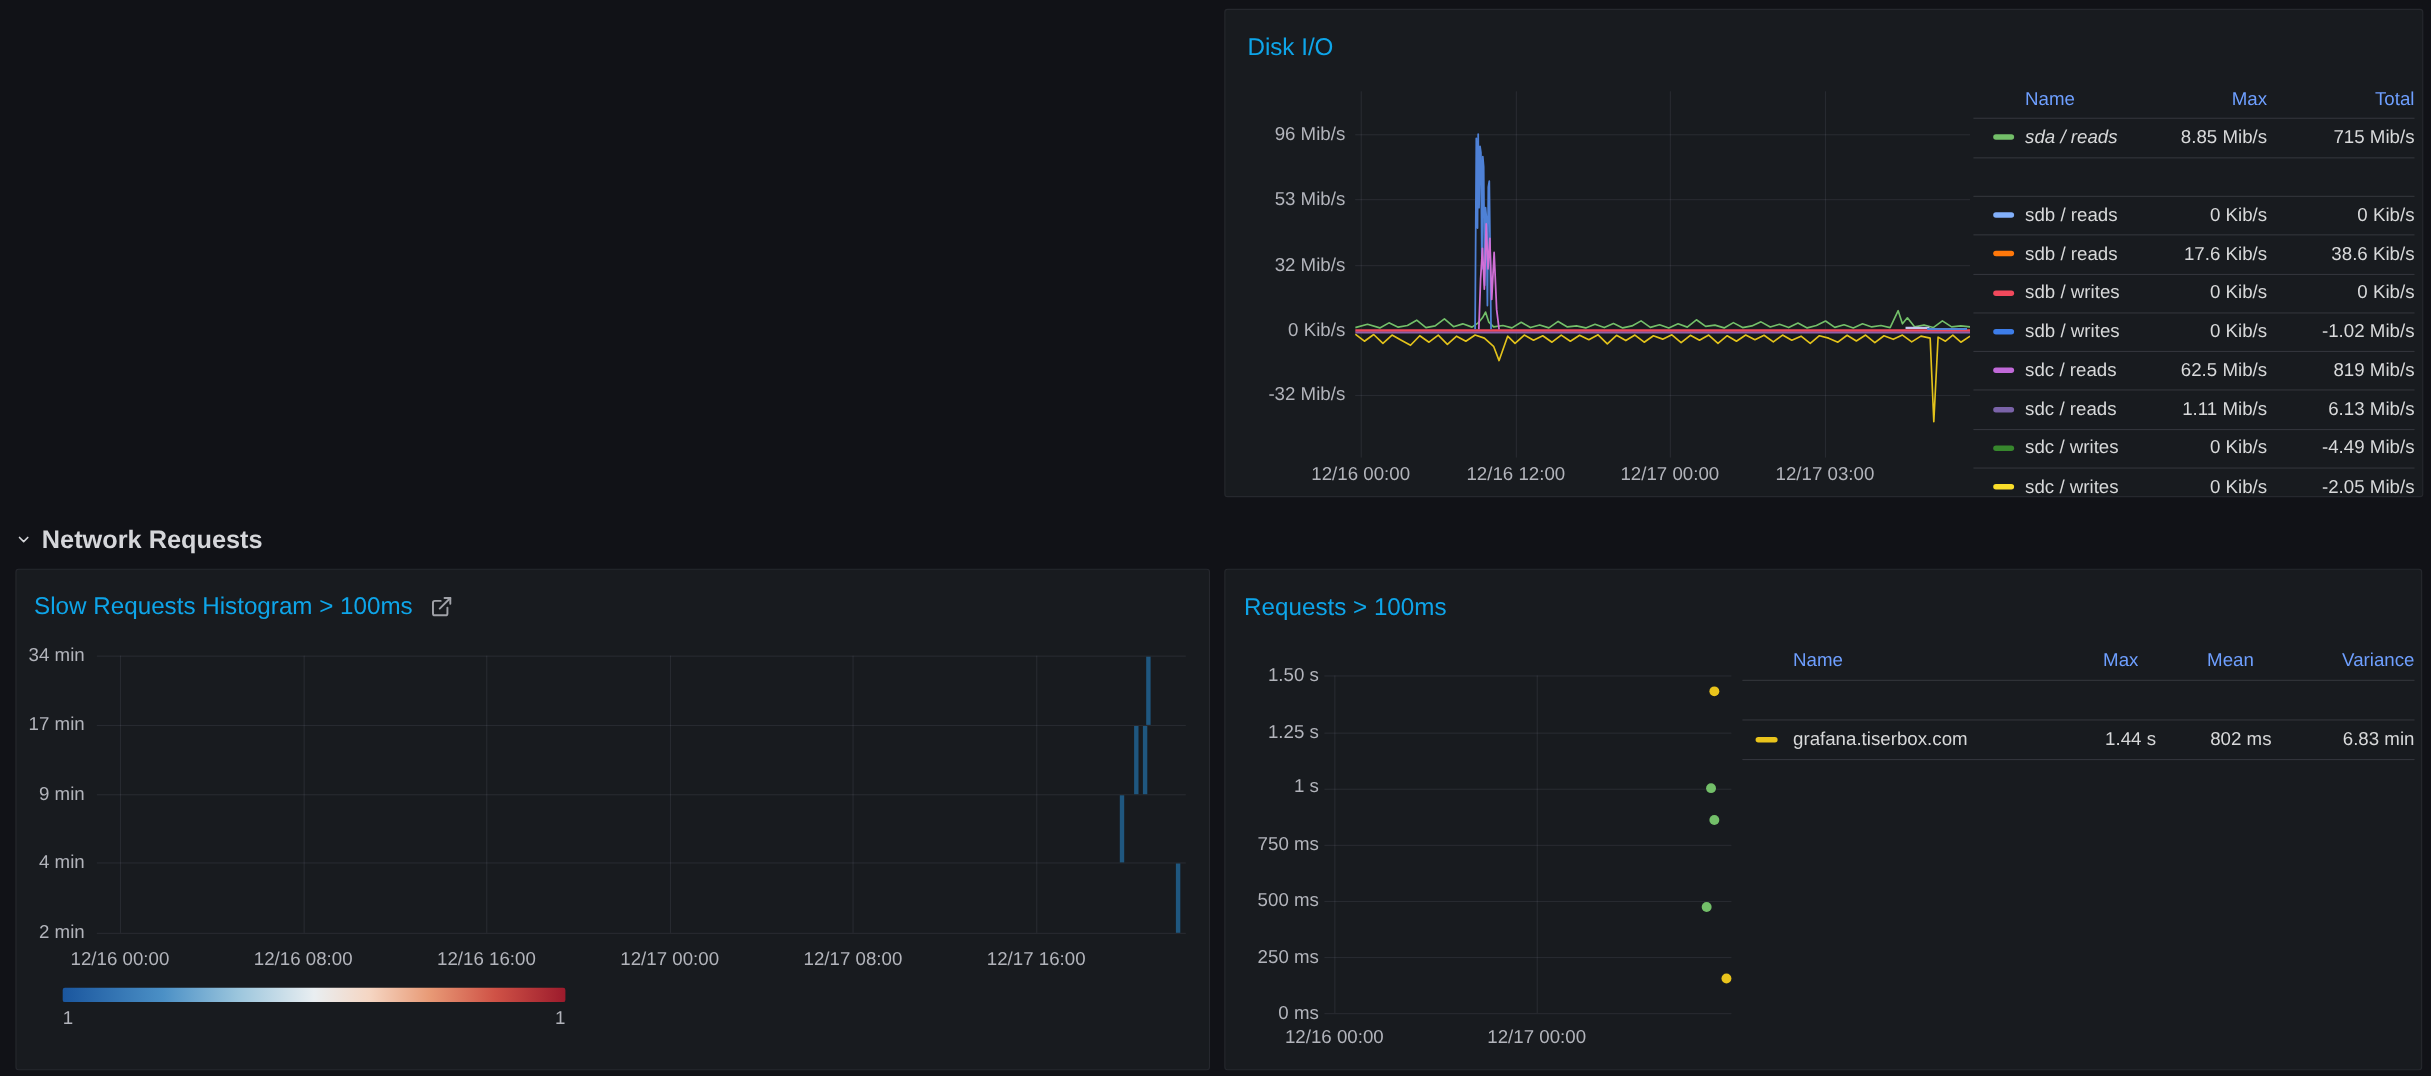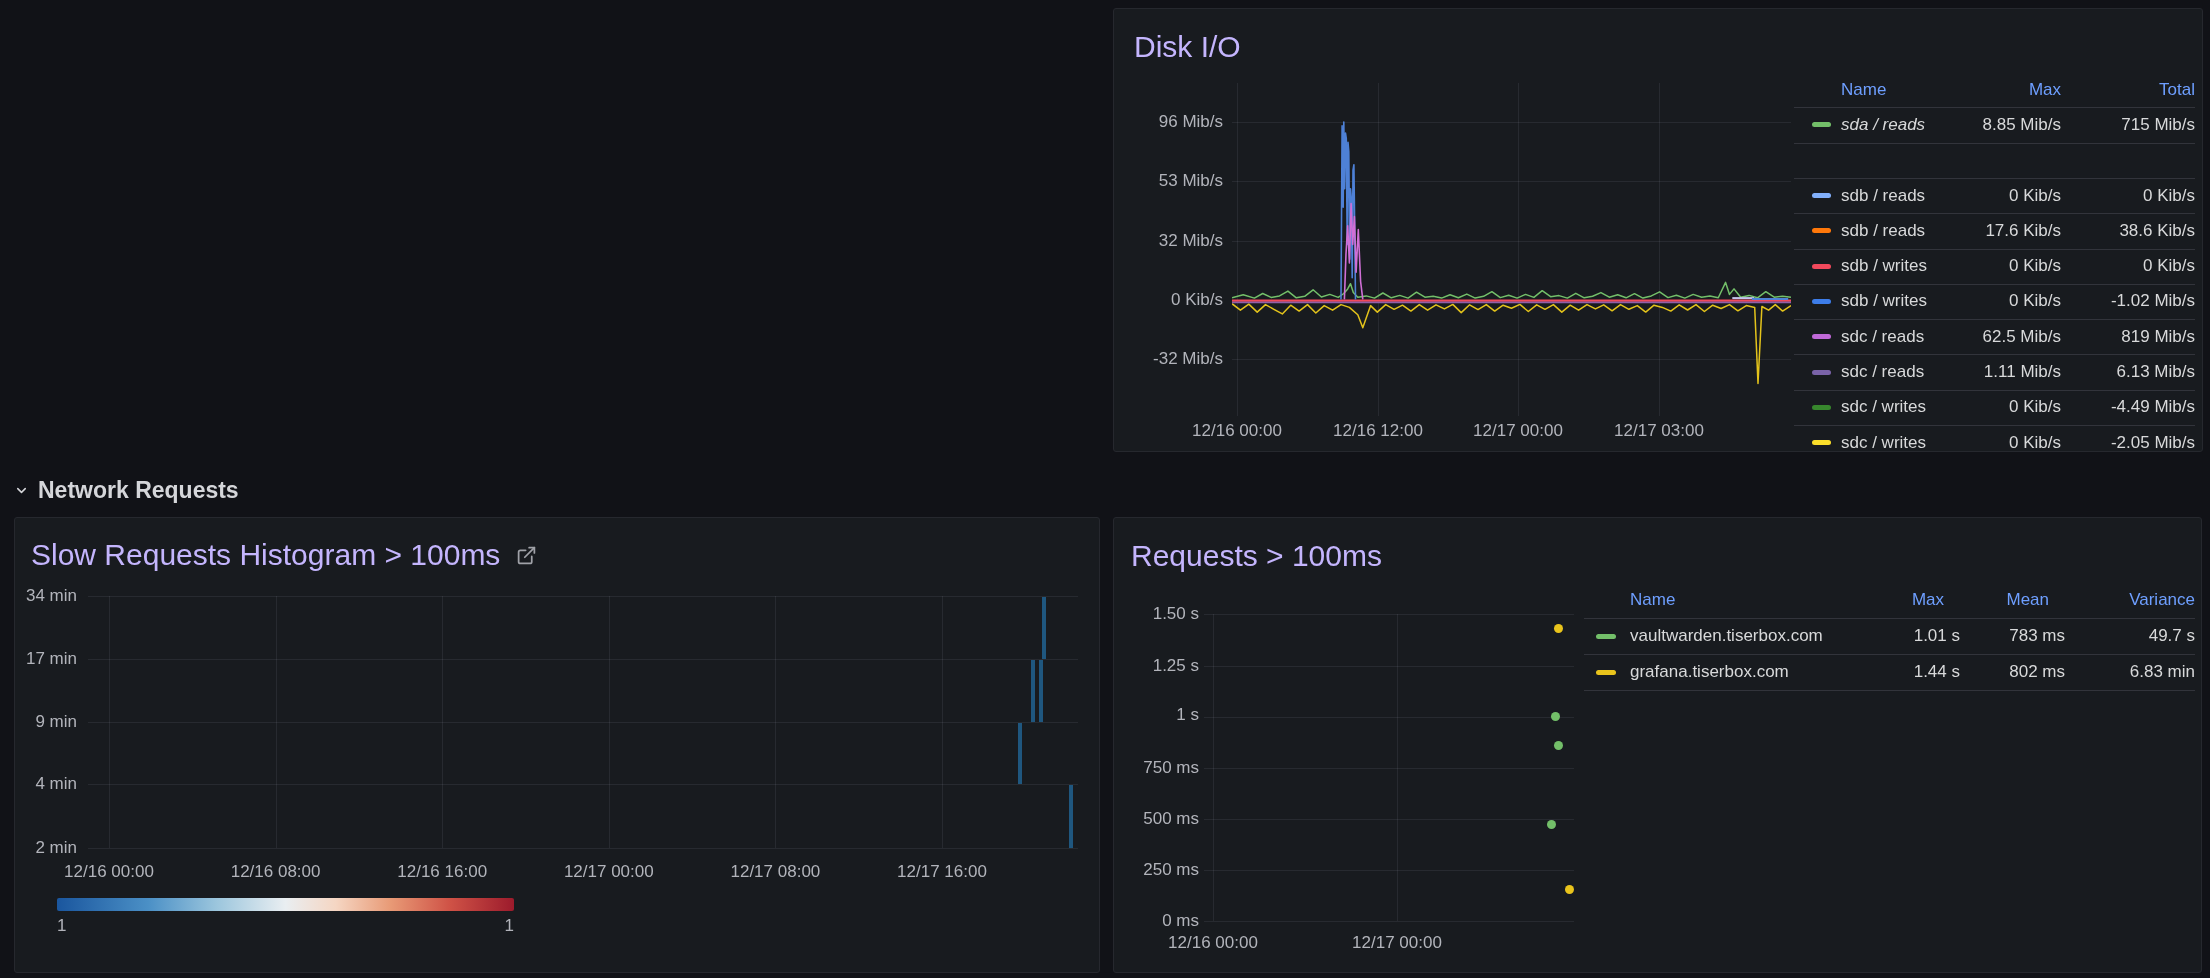--- a/index.html
+++ b/index.html
@@ -6,21 +6,21 @@
   body{
     width:2210px;height:978px;position:relative;overflow:hidden;
     background:#111217;color:#d8d9da;
     font-family:"Liberation Sans",sans-serif;
   }
   .panel{
     position:absolute;background:#181b1f;border:1px solid #26282e;
     border-radius:3px;overflow:hidden;box-sizing:border-box;
   }
   .panel-header{position:absolute;display:flex;align-items:center;gap:16px;white-space:nowrap;}
-  .panel-title{font-size:30px;font-weight:500;color:#c4b5fd;cursor:pointer;}
+  .panel-title{font-size:22px;font-weight:500;color:#0ea5e9;cursor:pointer;}
   .section-row{
     position:absolute;left:14px;top:474px;height:32px;
     display:flex;align-items:center;gap:9px;cursor:pointer;
   }
   .section-title{font-size:23px;font-weight:700;color:#d5d6da;}
   .gridline-h{position:absolute;height:1px;background:rgba(204,204,220,0.09);}
   .gridline-v{position:absolute;width:1px;background:rgba(204,204,220,0.09);}
   .tick{position:absolute;font-size:17px;color:#b2b4bb;white-space:nowrap;line-height:20px;}
   .legend-row{position:absolute;display:flex;align-items:center;font-size:17px;color:#d8d9da;cursor:pointer;}
   .legend-row .name{overflow:hidden;white-space:nowrap;}
@@ -222,27 +222,20 @@
     <div class="dot" style="left: 440.3px; top: 105.8px; width: 9px; height: 9px; background: rgb(233, 196, 28);"></div>
     <div class="dot" style="left: 451.4px; top: 366.8px; width: 9px; height: 9px; background: rgb(233, 196, 28);"></div>
     <div class="legend-row" style="left: 470px; top: 64px; width: 611px; height: 36px;">
       <div class="swatch" style="margin-left: 12px; width: 20px; margin-right: 14px; visibility: hidden;"></div>
       <div class="name hdr" style="width: 230px;">Name</div>
       <div class="val hdr" style="width: 100px;">Max</div>
       <div class="val hdr" style="width: 105px;">Mean</div>
       <div class="val hdr" style="width: 130px; margin-left: 16px;">Variance</div>
     </div>
     <div class="sep" style="left: 470px; top: 100px; width: 611px;"></div>
-    <div class="legend-row" style="left: 470px; top: 100px; width: 611px; height: 36px;">
-      <div class="swatch" style="margin-left: 12px; width: 20px; margin-right: 14px; background: rgb(115, 191, 105);"></div>
-      <div class="name" style="width: 230px;">vaultwarden.tiserbox.com</div>
-      <div class="val" style="width: 100px;">1.01 s</div>
-      <div class="val" style="width: 105px;">783 ms</div>
-      <div class="val" style="width: 130px;">49.7 s</div>
-    </div>
     <div class="sep" style="left: 470px; top: 136px; width: 611px;"></div>
     <div class="legend-row" style="left: 470px; top: 136px; width: 611px; height: 36px;">
       <div class="swatch" style="margin-left: 12px; width: 20px; margin-right: 14px; background: rgb(233, 196, 28);"></div>
       <div class="name" style="width: 230px;">grafana.tiserbox.com</div>
       <div class="val" style="width: 100px;">1.44 s</div>
       <div class="val" style="width: 105px;">802 ms</div>
       <div class="val" style="width: 130px;">6.83 min</div>
     </div>
     <div class="sep" style="left: 470px; top: 172px; width: 611px;"></div>
   </section>

